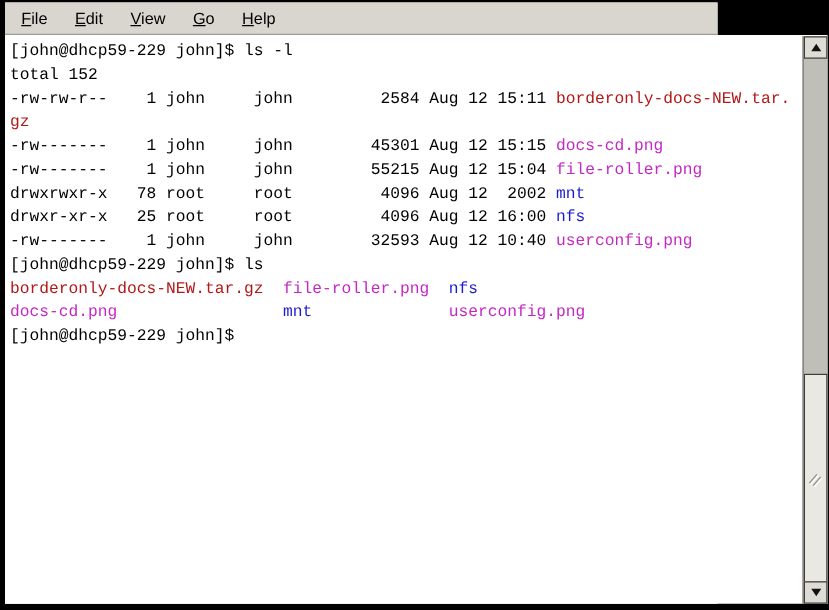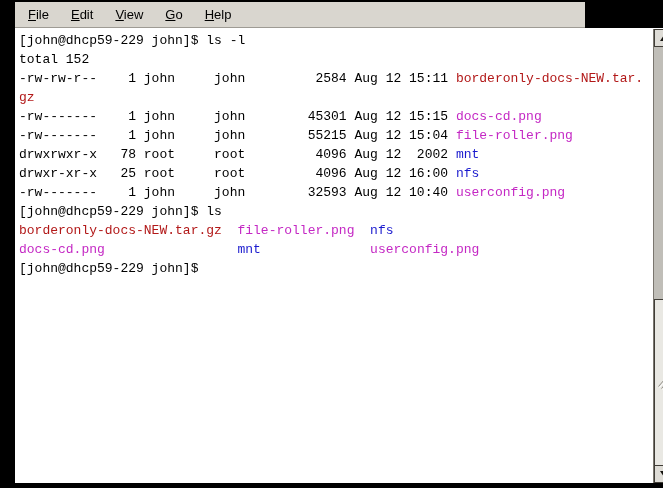--- a/index.html
+++ b/index.html
@@ -3,21 +3,21 @@
 <meta charset="utf-8">
 <style>
   html, body { margin: 0; padding: 0; background: #000; }
   body { width: 663px; height: 488px; overflow: hidden; font-family: "Liberation Sans", sans-serif; }
 
   .window {
     position: absolute; left: 0; top: 0; width: 663px; height: 488px;
     background: #000;
   }
   .window-inner {
-    position: absolute; left: 15px; top: 2px; width: 570px; height: 481px;
+    position: absolute; left: 4px; top: 2px; width: 570px; height: 481px;
     background: #ffffff;
   }
 
   
   .menubar {
     height: 25px; background: #d9d6cf; border-bottom: 1px solid #9e9b94;
     display: flex; align-items: center; padding-left: 2px;
     font-size: 13px; color: #000;
   }
   .menu-item { padding: 4px 11px; cursor: default; white-space: nowrap; }

